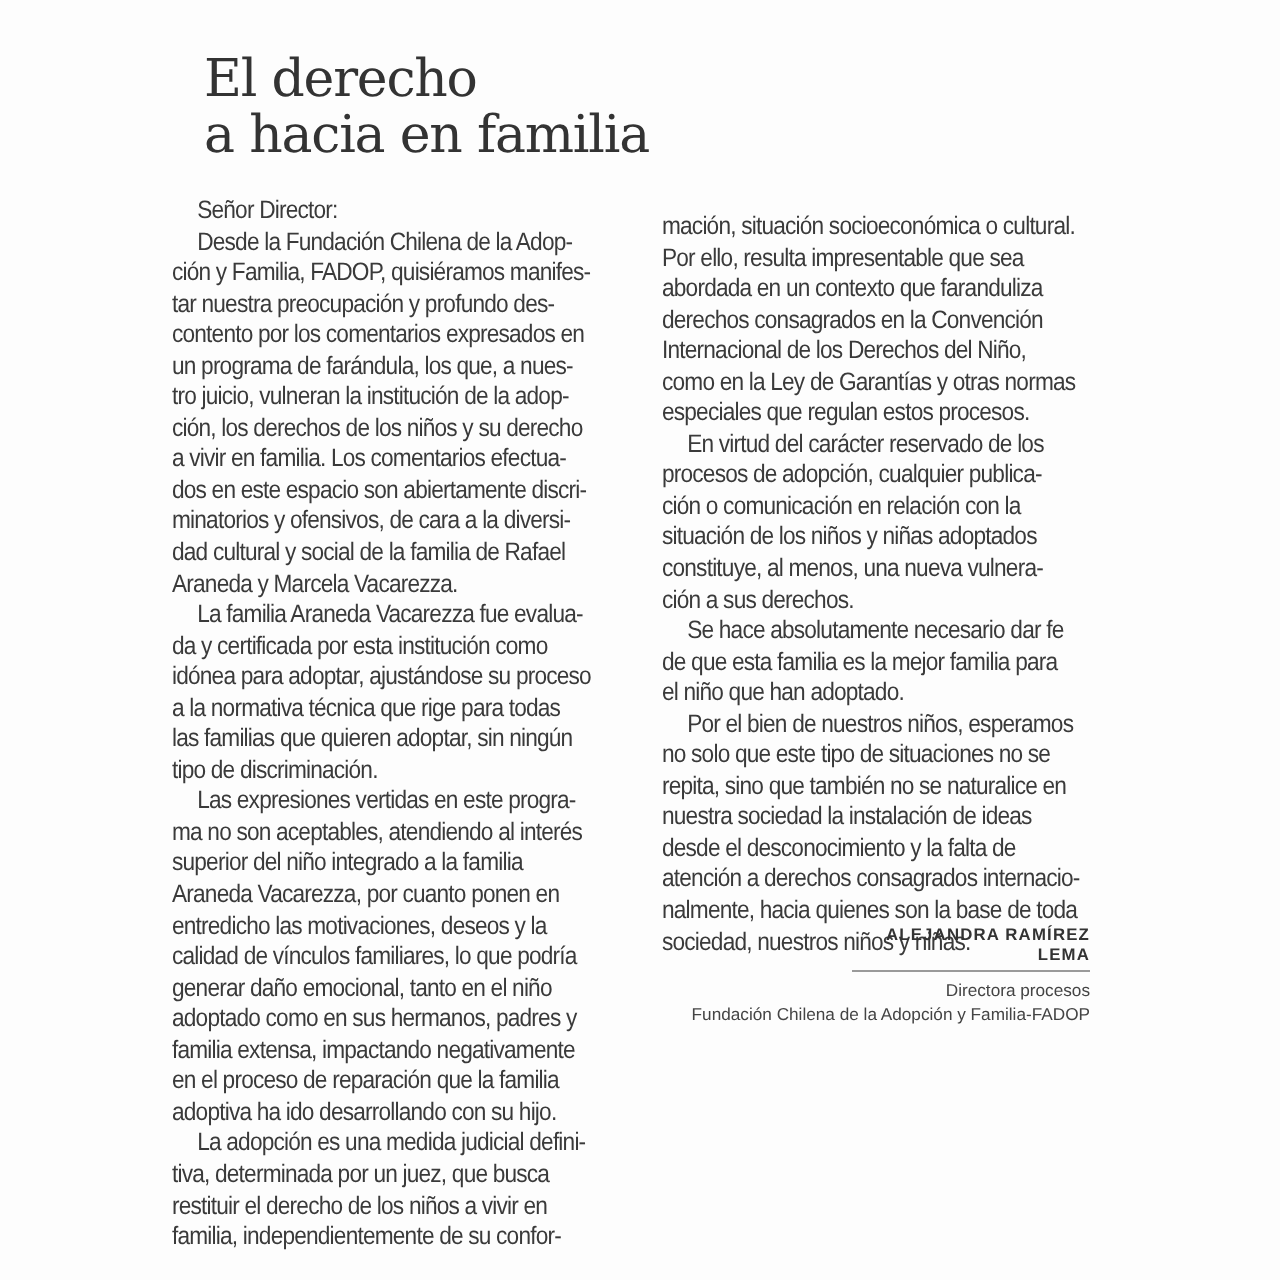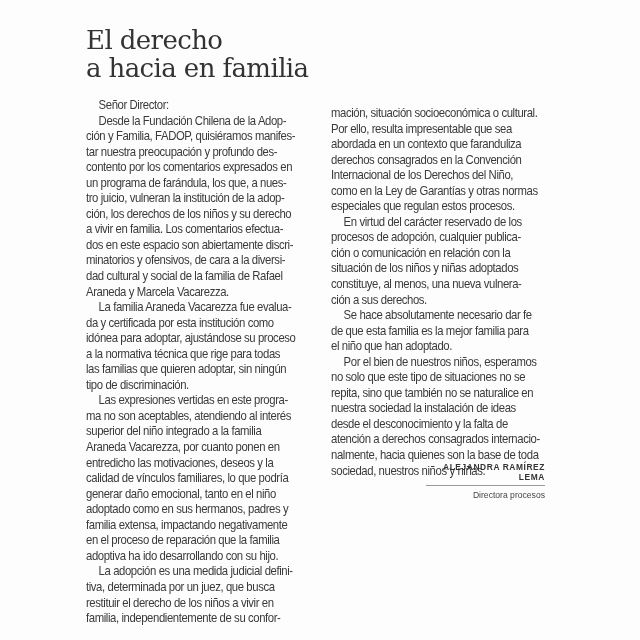--- a/index.html
+++ b/index.html
@@ -25,21 +25,21 @@
     left: 86px;
     top: 26px;
     margin: 0;
     font-family: "DejaVu Serif", "Liberation Serif", serif;
     font-weight: normal;
     font-size: 26px;
     line-height: 28px;
     color: #333333;
     letter-spacing: -0.6px;
   }
-  .headline span { display: block; }
+  .headline span { display: block; margin-left: 16px; }
   .col {
     position: absolute;
     top: 98px;
     width: 244px;
     font-family: "Liberation Sans", "DejaVu Sans", sans-serif;
     font-size: 12.6px;
     line-height: 15.55px;
     color: #3a3a3a;
     letter-spacing: -0.45px;
     transform: scaleX(0.9);
@@ -145,15 +145,16 @@
       <span class="line">nuestra sociedad la instalación de ideas</span>
       <span class="line">desde el desconocimiento y la falta de</span>
       <span class="line">atención a derechos consagrados internacio-</span>
       <span class="line">nalmente, hacia quienes son la base de toda</span>
       <span class="line">sociedad, nuestros niños y niñas.</span>
     </div>
 
   <div class="signature">
     <div class="sig-name">ALEJANDRA RAMÍREZ LEMA</div>
     <div class="sig-role">Directora procesos</div>
+    <div class="sig-org">Fundación Chilena de la Adopción y Familia-FADOP</div>
   </div>
 
 </div>
 
 </body></html>

